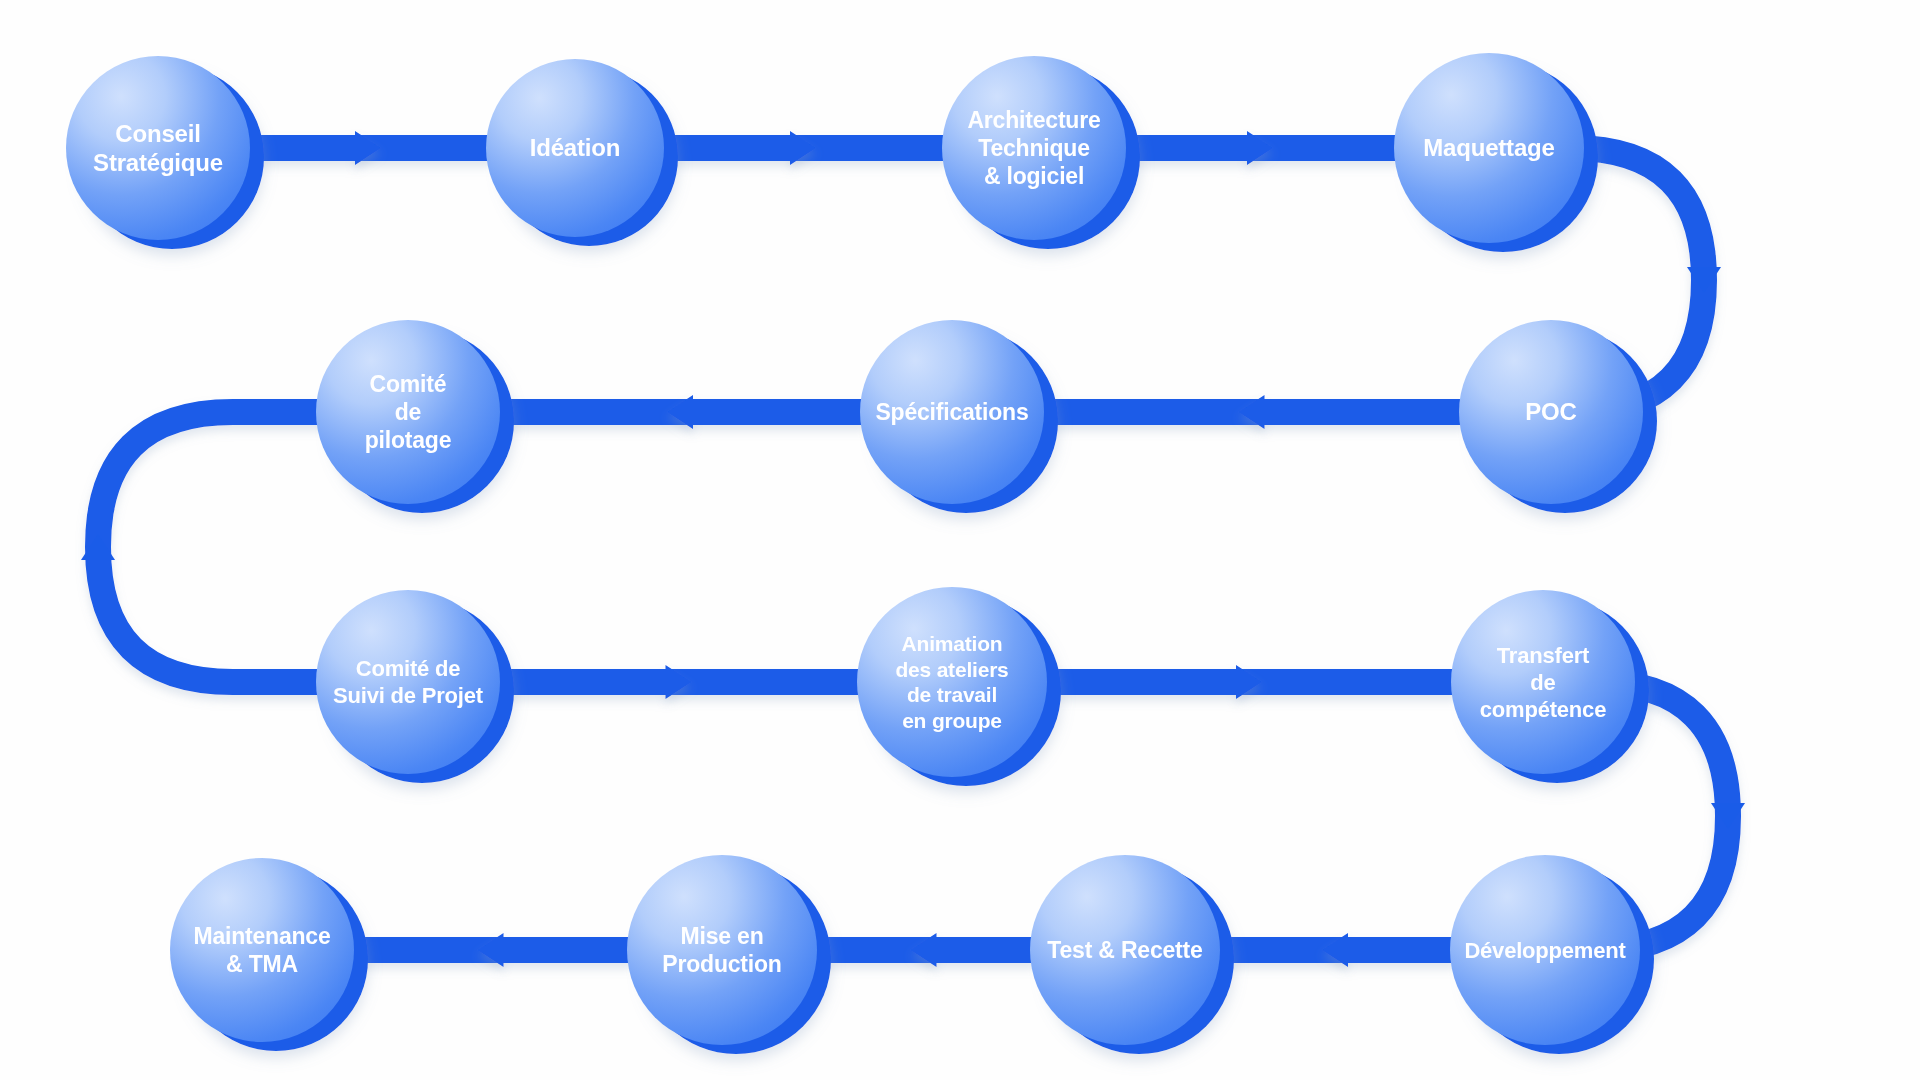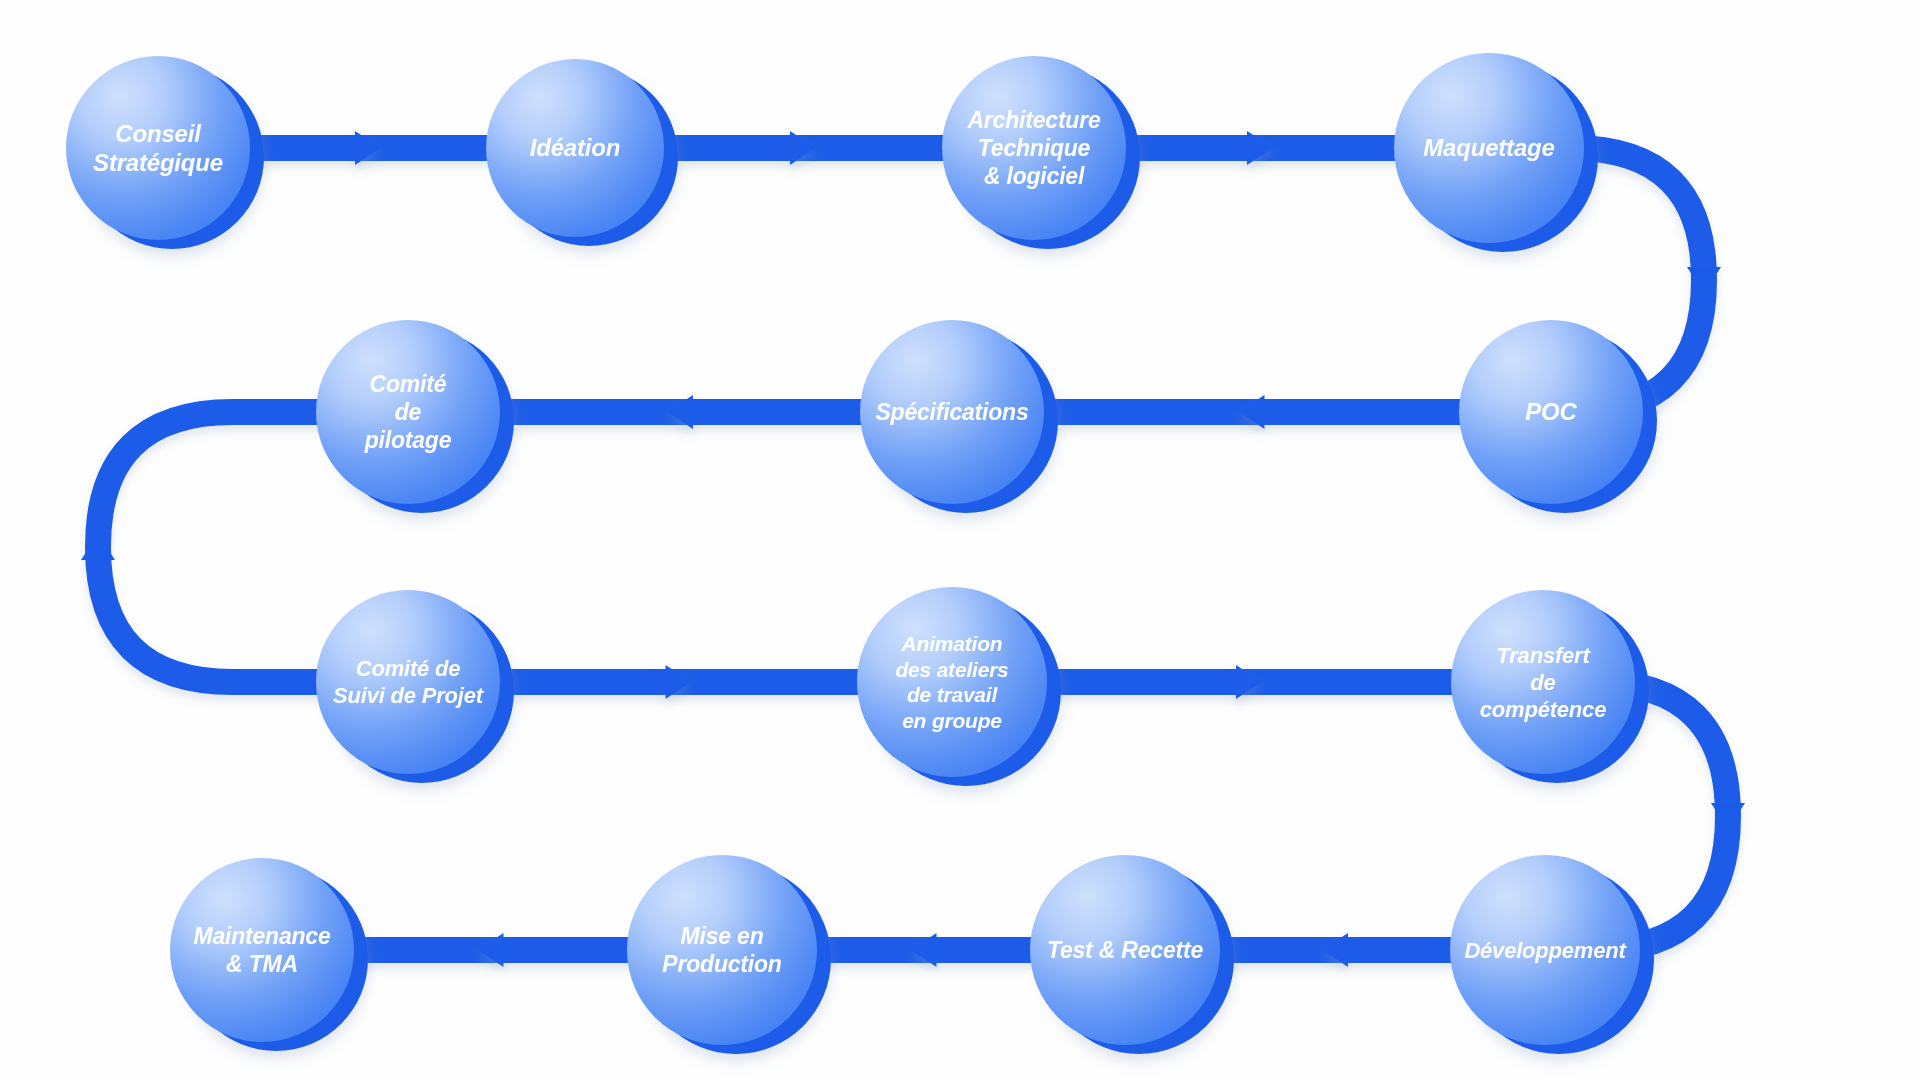--- a/index.html
+++ b/index.html
@@ -6,21 +6,20 @@
   html, body {
     width: 1920px; height: 1080px;
     background: #ffffff;
     font-family: "Liberation Sans", sans-serif;
     overflow: hidden;
   }
   #stage {
     position: relative;
     width: 1920px; height: 1080px;
     background: #fefefe;
-    font-style: italic;
   }
   #flow { position: absolute; inset: 0; width: 1920px; height: 1080px; }
 
   .node-label {
     fill: #ffffff;
     font-family: "Liberation Sans", sans-serif;
     font-weight: bold;
     text-anchor: middle;
     paint-order: stroke;
     letter-spacing: -0.2px;

